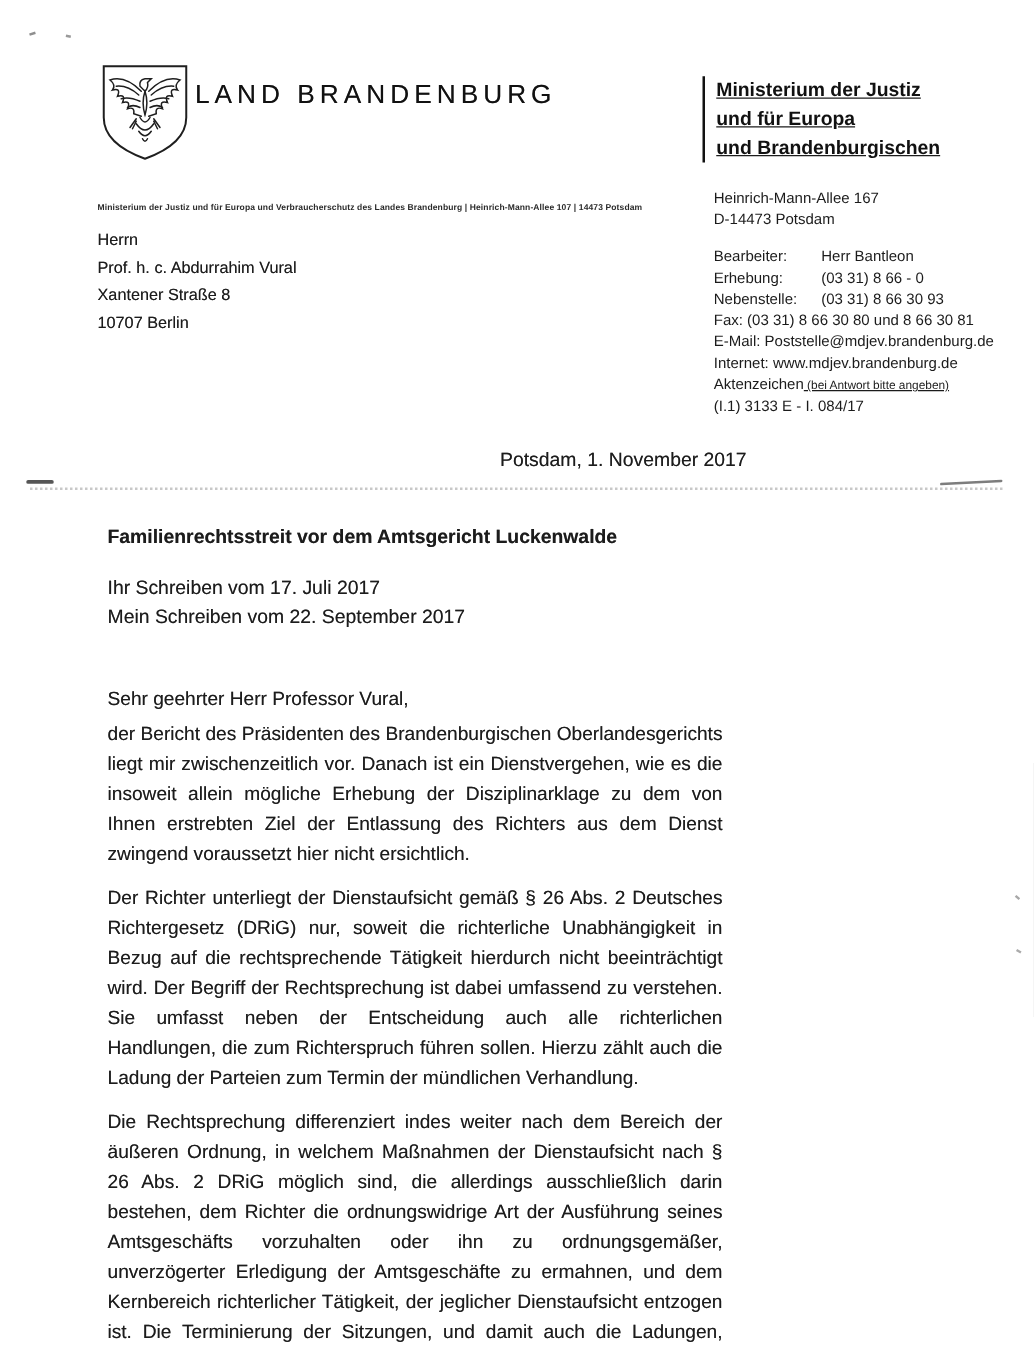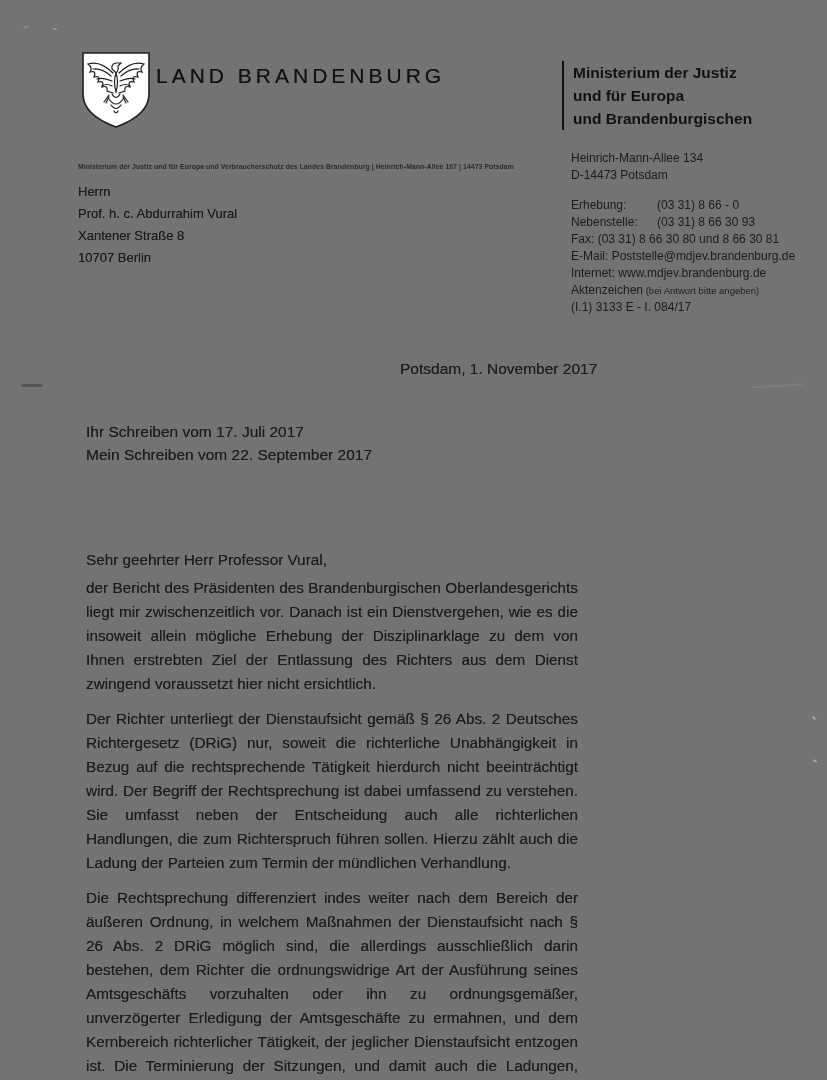--- a/index.html
+++ b/index.html
@@ -1,55 +1,56 @@
 <!DOCTYPE html>
 <html lang="de"><head>
 <meta charset="utf-8">
 <style>
   html,body{margin:0;padding:0;background:#e8e8e8;}
   .page{
     position:relative;
     width:827px;height:1080px;
     margin:0 auto;
-    background:#737373;
+    background:#ffffff;
     font-family:"Liberation Sans","DejaVu Sans",sans-serif;
     color:#1c1c1c;
     overflow:hidden;
   }
   .abs{position:absolute;}
   
   .coat{left:78px;top:50px;width:76px;height:80px;}
   .state-name{
     left:156px;top:64px;
     font-size:21px;letter-spacing:4px;color:#111;
     white-space:nowrap;
   }
   .ministry{
     left:562px;top:61px;width:250px;
     border-left:2px solid #111;
     padding-left:9px;
+    text-decoration:underline;
   }
   .ministry div{
     font-size:15.5px;font-weight:bold;line-height:23px;color:#111;
     white-space:nowrap;
   }
   
   .sender-line{
     left:78px;top:163px;width:440px;
     font-size:6.8px;font-weight:bold;color:#2a2a2a;
     white-space:nowrap;letter-spacing:.1px;
   }
   
   .recipient{left:78px;top:181px;font-size:13px;line-height:22px;}
   
   .contact{left:571px;top:150px;width:254px;font-size:12px;line-height:17px;color:#1b1b1b;}
   .contact .gap{height:13px;}
   .contact .row{display:flex;}
   .contact .row .lbl{width:86px;flex:0 0 86px;}
-  .contact .akz .note{font-size:9.5px;}
+  .contact .akz .note{font-size:9.5px;text-decoration:underline;}
   
   .dateline{left:400px;top:360px;font-size:15.5px;white-space:nowrap;}
   
   .artifact{pointer-events:none;}
   .speck1{left:23px;top:23px;width:5px;height:3px;border-bottom:2px solid #8f8f8f;transform:rotate(-18deg);}
   .speck2{left:53px;top:25px;width:4px;height:3px;border-bottom:2px solid #9a9a9a;transform:rotate(12deg);}
   .fold-line{left:24px;top:390px;width:778px;border-top:2px dotted rgba(110,110,110,.38);}
   .fold-dash-left{left:21px;top:384px;width:22px;height:3px;background:#565656;border-radius:2px;}
   .fold-dash-right{left:752px;top:385px;width:50px;height:2px;background:#7d7d7d;transform:rotate(-3deg);border-radius:2px;}
   .speck3{left:812px;top:717px;width:4px;height:2px;background:#a8a8a8;transform:rotate(40deg);}
@@ -103,41 +104,46 @@
   <div class="abs sender-line">Ministerium der Justiz und für Europa und Verbraucherschutz des Landes Brandenburg  |  Heinrich-Mann-Allee 107  |  14473 Potsdam</div>
 
   <div class="abs recipient txt">
     <div>Herrn</div>
     <div>Prof. h. c. Abdurrahim Vural</div>
     <div>Xantener Straße 8</div>
     <div>10707 Berlin</div>
   </div>
 
   <div class="abs contact">
-    <div>Heinrich-Mann-Allee 134</div>
+    <div>Heinrich-Mann-Allee 167</div>
     <div>D-14473 Potsdam</div>
     <div class="gap"></div>
+    <div class="row">
+      <span class="lbl">Bearbeiter:</span>
+      <span>Herr Bantleon</span>
+    </div>
     <div class="row">
       <span class="lbl">Erhebung:</span>
       <span>(03 31) 8 66 - 0</span>
     </div>
     <div class="row">
       <span class="lbl">Nebenstelle:</span>
       <span>(03 31) 8 66 30 93</span>
     </div>
     <div>Fax: (03 31) 8 66 30 80 und 8 66 30 81</div>
     <div>E-Mail: Poststelle@mdjev.brandenburg.de</div>
     <div>Internet: www.mdjev.brandenburg.de</div>
     <div class="akz"><span>Aktenzeichen</span><span class="note"> (bei Antwort bitte angeben)</span></div>
     <div>(I.1) 3133 E - I. 084/17</div>
   </div>
 
   <div class="abs dateline txt">Potsdam, 1. November 2017</div>
 
   <div class="abs subject txt">
+    <div class="title">Familienrechtsstreit vor dem Amtsgericht Luckenwalde</div>
     <div class="ref">Ihr Schreiben vom 17. Juli 2017</div>
     <div class="ref">Mein Schreiben vom 22. September 2017</div>
   </div>
 
   <div class="abs body txt">
     <div class="salutation">Sehr geehrter Herr Professor Vural,</div>
     <p class="para">der Bericht des Präsidenten des Brandenburgischen Oberlandesgerichts liegt mir zwischenzeitlich vor. Danach ist ein Dienstvergehen, wie es die insoweit allein mögliche Erhebung der Disziplinarklage zu dem von Ihnen erstrebten Ziel der Entlassung des Richters aus dem Dienst zwingend voraussetzt hier nicht ersichtlich.</p>
     <p class="para">Der Richter unterliegt der Dienstaufsicht gemäß § 26 Abs. 2 Deutsches Richtergesetz (DRiG) nur, soweit die richterliche Unabhängigkeit in Bezug auf die rechtsprechende Tätigkeit hierdurch nicht beeinträchtigt wird. Der Begriff der Rechtsprechung ist dabei umfassend zu verstehen. Sie umfasst neben der Entscheidung auch alle richterlichen Handlungen, die zum Richterspruch führen sollen. Hierzu zählt auch die Ladung der Parteien zum Termin der mündlichen Verhandlung.</p>
     <p class="para">Die Rechtsprechung differenziert indes weiter nach dem Bereich der äußeren Ordnung, in welchem Maßnahmen der Dienstaufsicht nach § 26 Abs. 2 DRiG möglich sind, die allerdings ausschließlich darin bestehen, dem Richter die ordnungswidrige Art der Ausführung seines Amtsgeschäfts vorzuhalten oder ihn zu ordnungsgemäßer, unverzögerter Erledigung der Amtsgeschäfte zu ermahnen, und dem Kernbereich richterlicher Tätigkeit, der jeglicher Dienstaufsicht entzogen ist. Die Terminierung der Sitzungen, und damit auch die Ladungen, gehören nach</p>
   </div>

